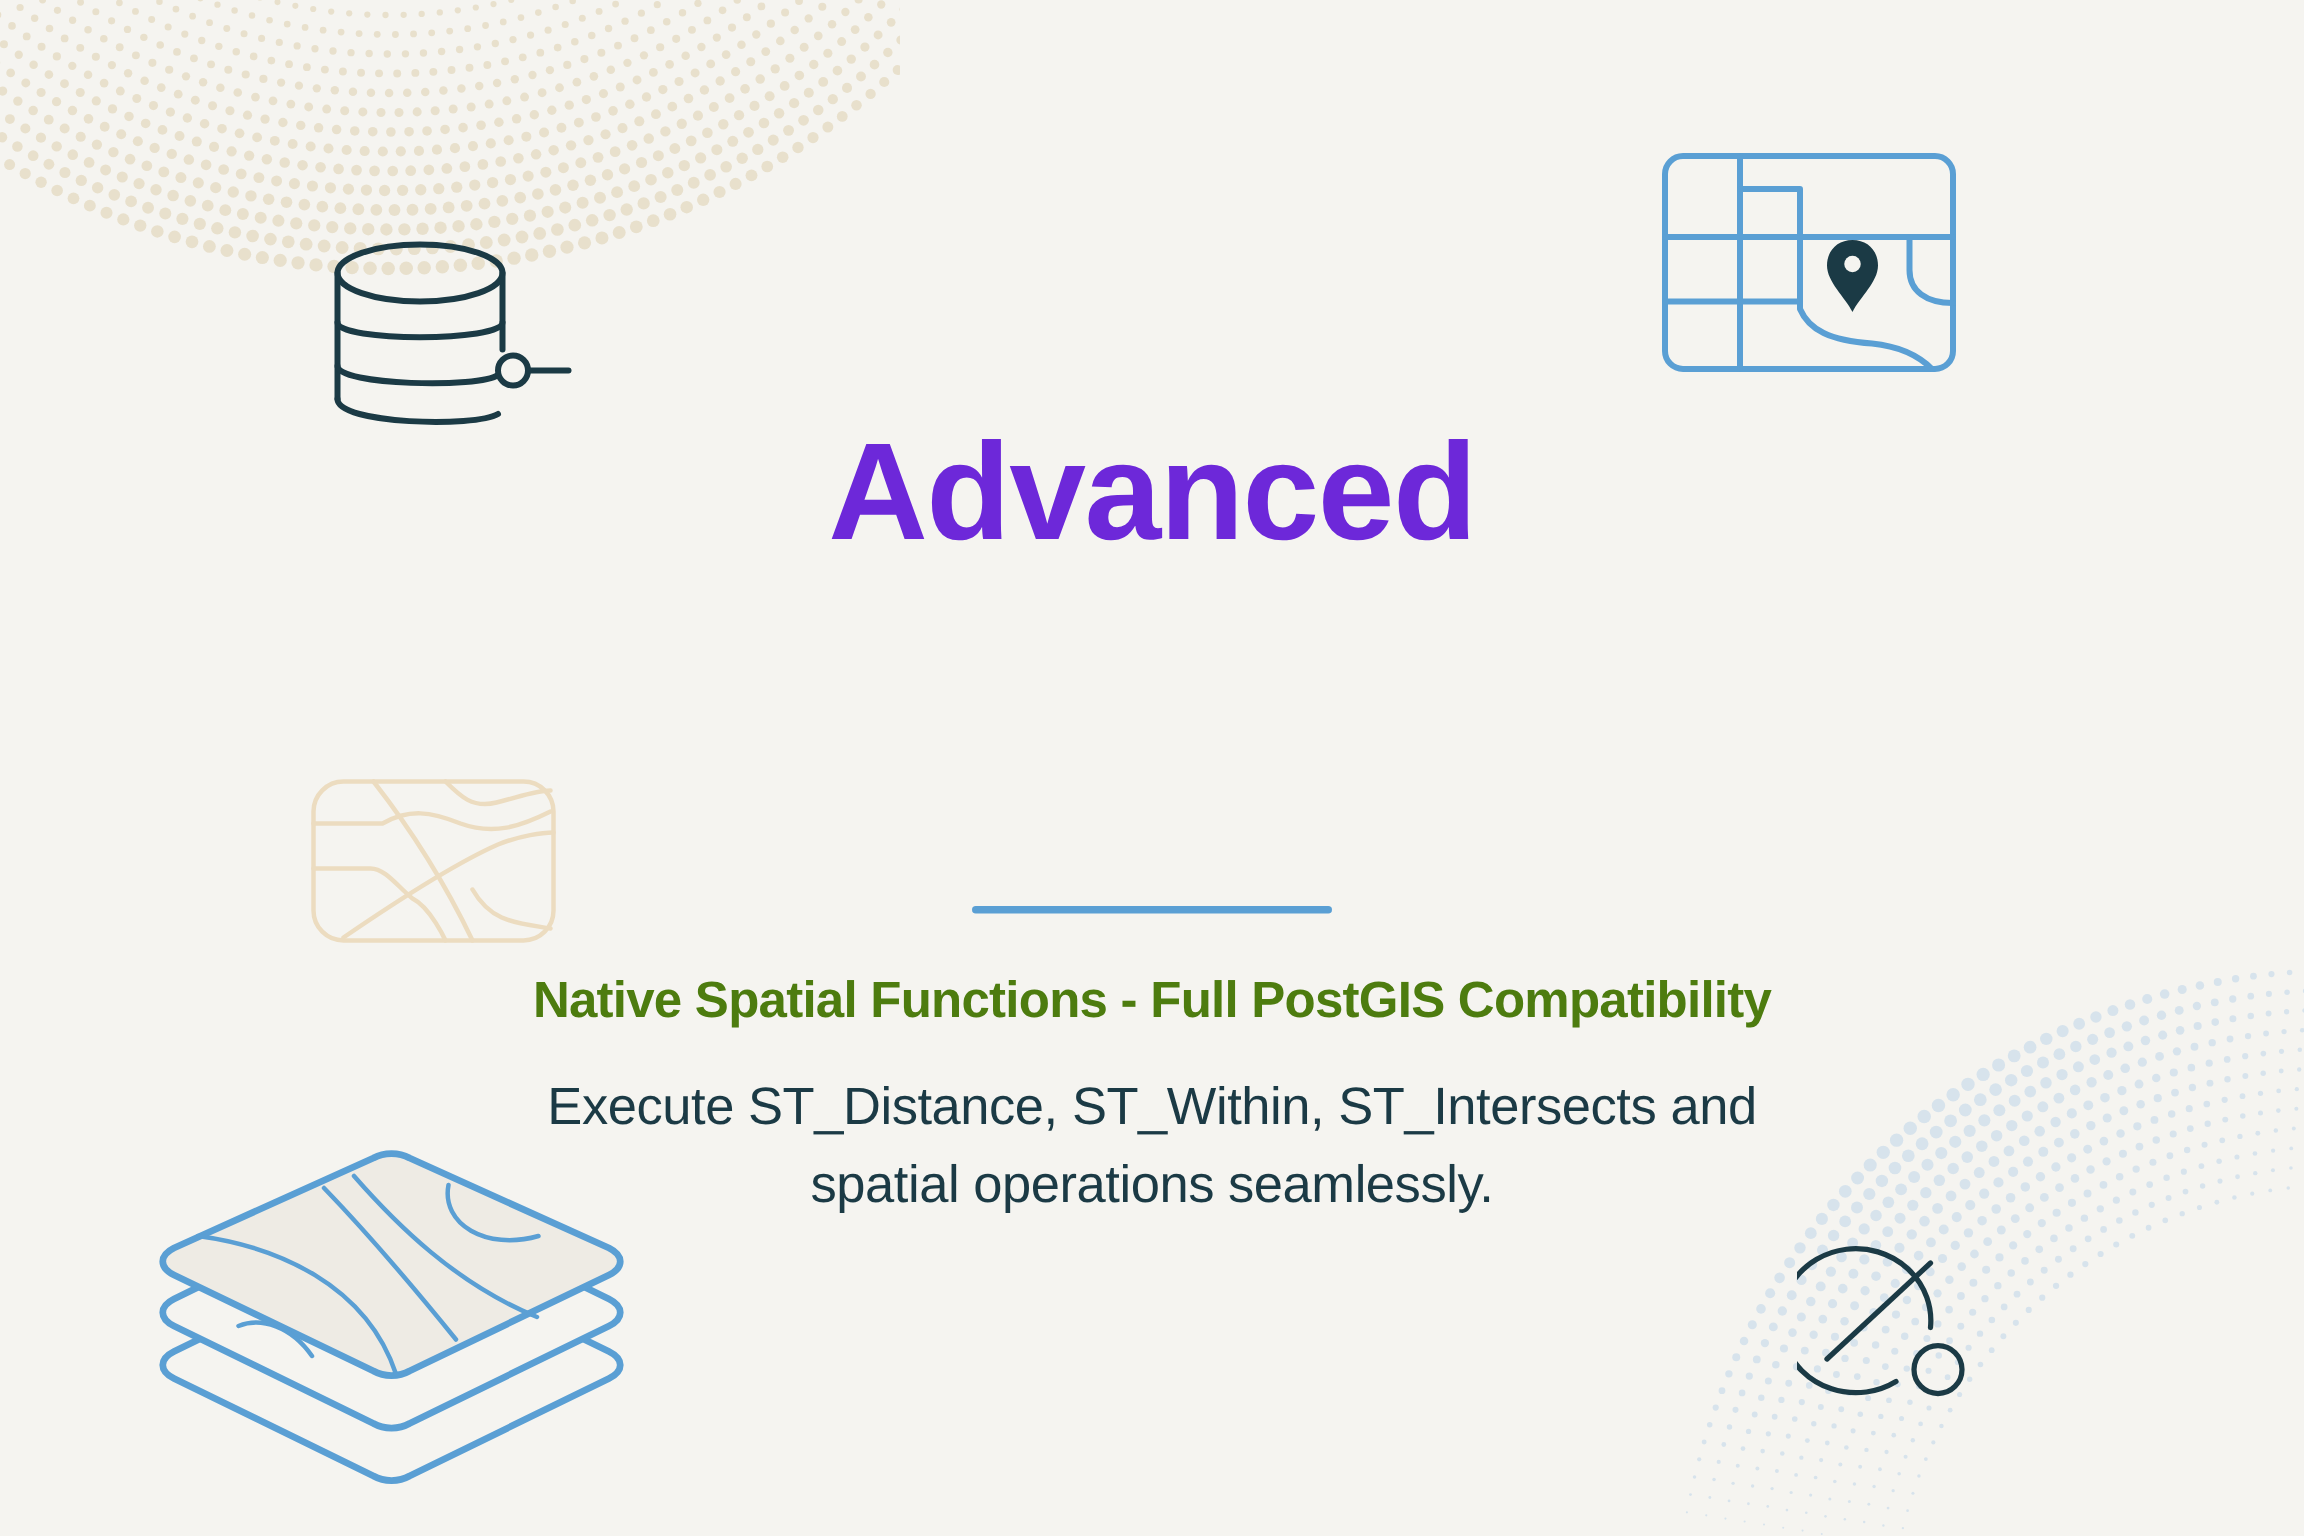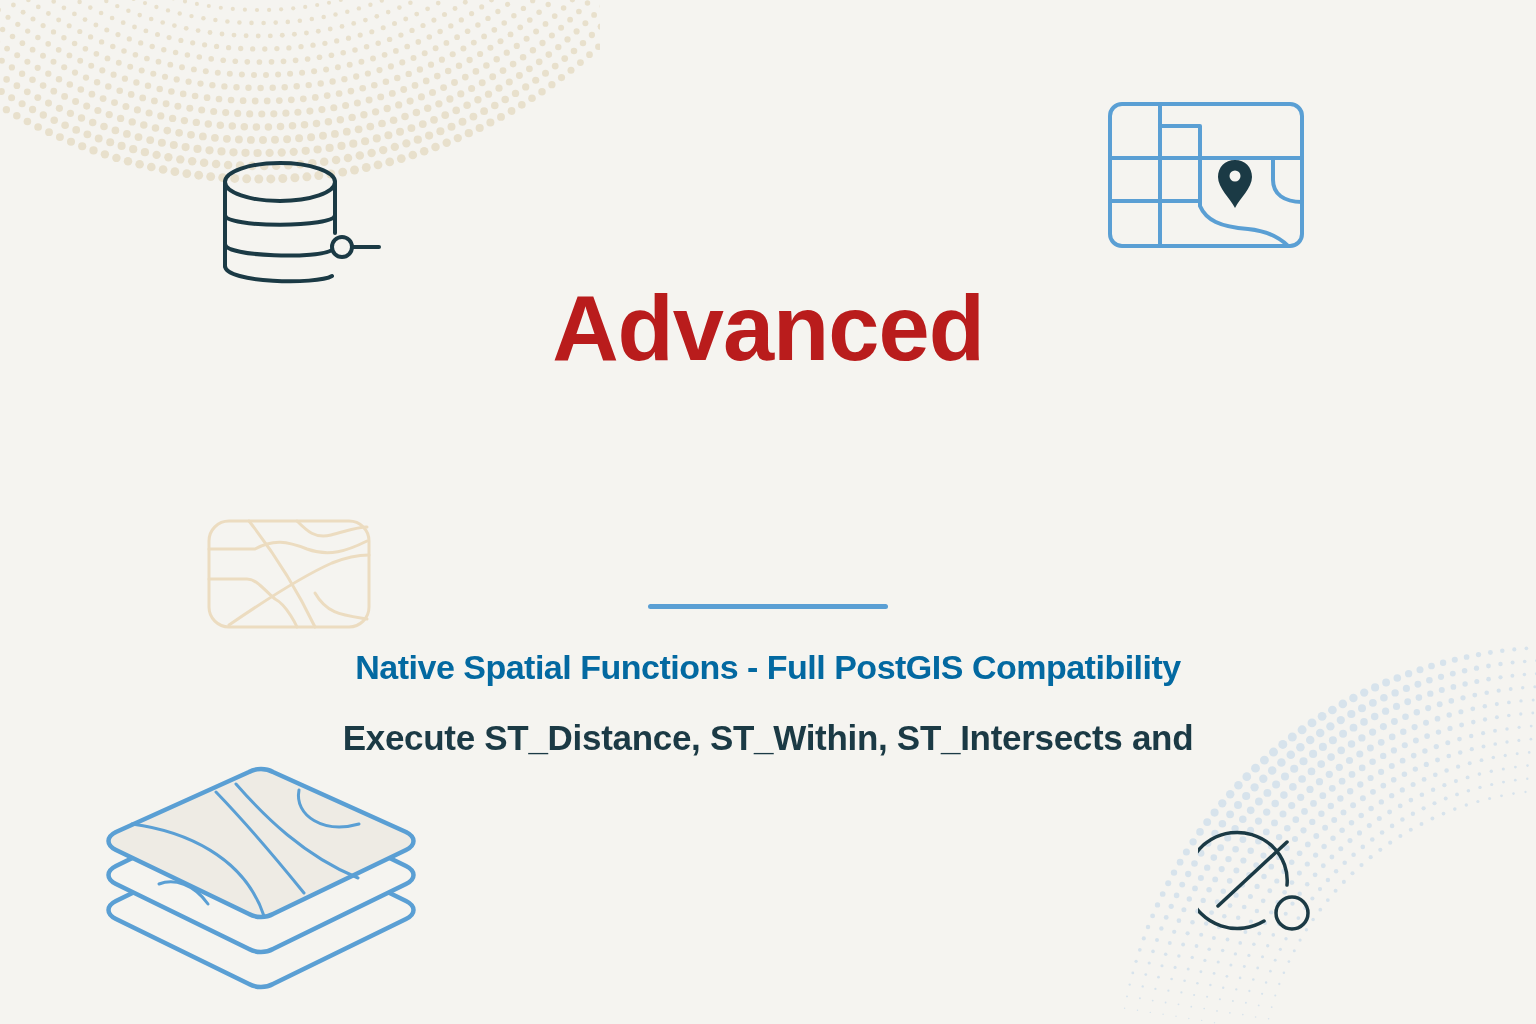--- a/index.html
+++ b/index.html
@@ -46,21 +46,21 @@
       left: 268px;
       top: 276px;
       width: 1000px;
       margin: 0;
       text-align: center;
       font-family: "Liberation Sans", sans-serif;
       font-weight: 700;
       font-size: 92px;
       line-height: 105px;
       letter-spacing: -1px;
-      color: #b91c1c;
+      color: #6d28d9;
     }
     .title span {
       display: block;
     }
     .divider {
       position: absolute;
       left: 648px;
       top: 604px;
       width: 240px;
       height: 5px;
@@ -71,32 +71,32 @@
       position: absolute;
       left: 268px;
       top: 646px;
       width: 1000px;
       margin: 0;
       text-align: center;
       font-family: "Liberation Sans", sans-serif;
       font-weight: 700;
       font-size: 34px;
       line-height: 42px;
-      color: #0369a1;
+      color: #4d7c0f;
       letter-spacing: -0.5px;
     }
     .description {
       position: absolute;
       left: 268px;
       top: 712px;
       width: 1000px;
       margin: 0;
       text-align: center;
       font-family: "Liberation Sans", sans-serif;
-      font-weight: 700;
+      font-weight: 400;
       font-size: 35px;
       line-height: 52px;
       color: #1b3a45;
       letter-spacing: -0.3px;
     }
     .description span {
       display: block;
     }
   </style>
 </head>
@@ -2009,14 +2009,15 @@
   <h1 class="title">
     <span>Advanced</span>
   </h1>
 
   <div class="divider"></div>
 
   <h2 class="subtitle">Native Spatial Functions - Full PostGIS Compatibility</h2>
 
   <p class="description">
     <span>Execute ST_Distance, ST_Within, ST_Intersects and</span>
+    <span>spatial operations seamlessly.</span>
   </p>
 </main>
 
 </body></html>

